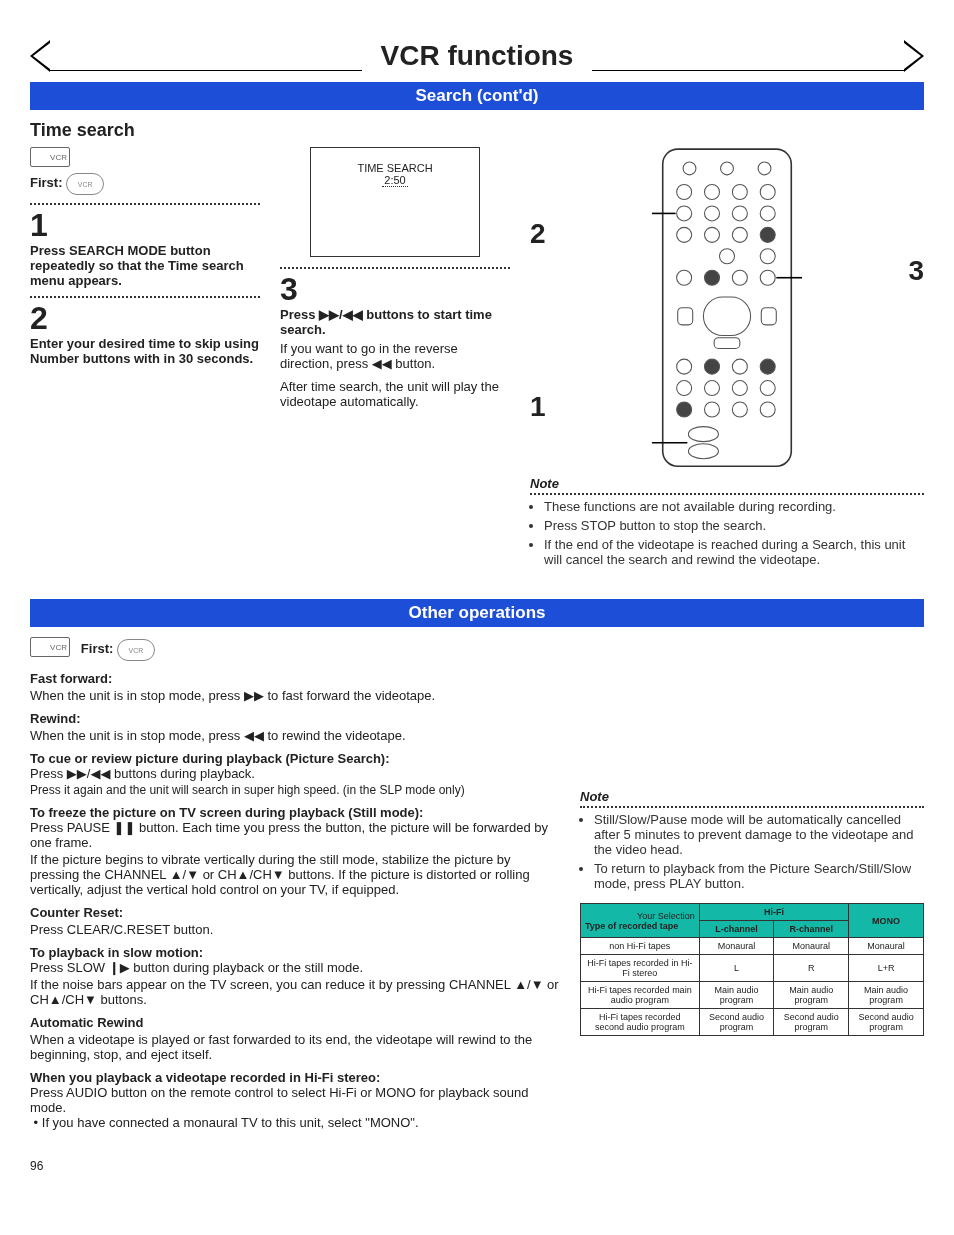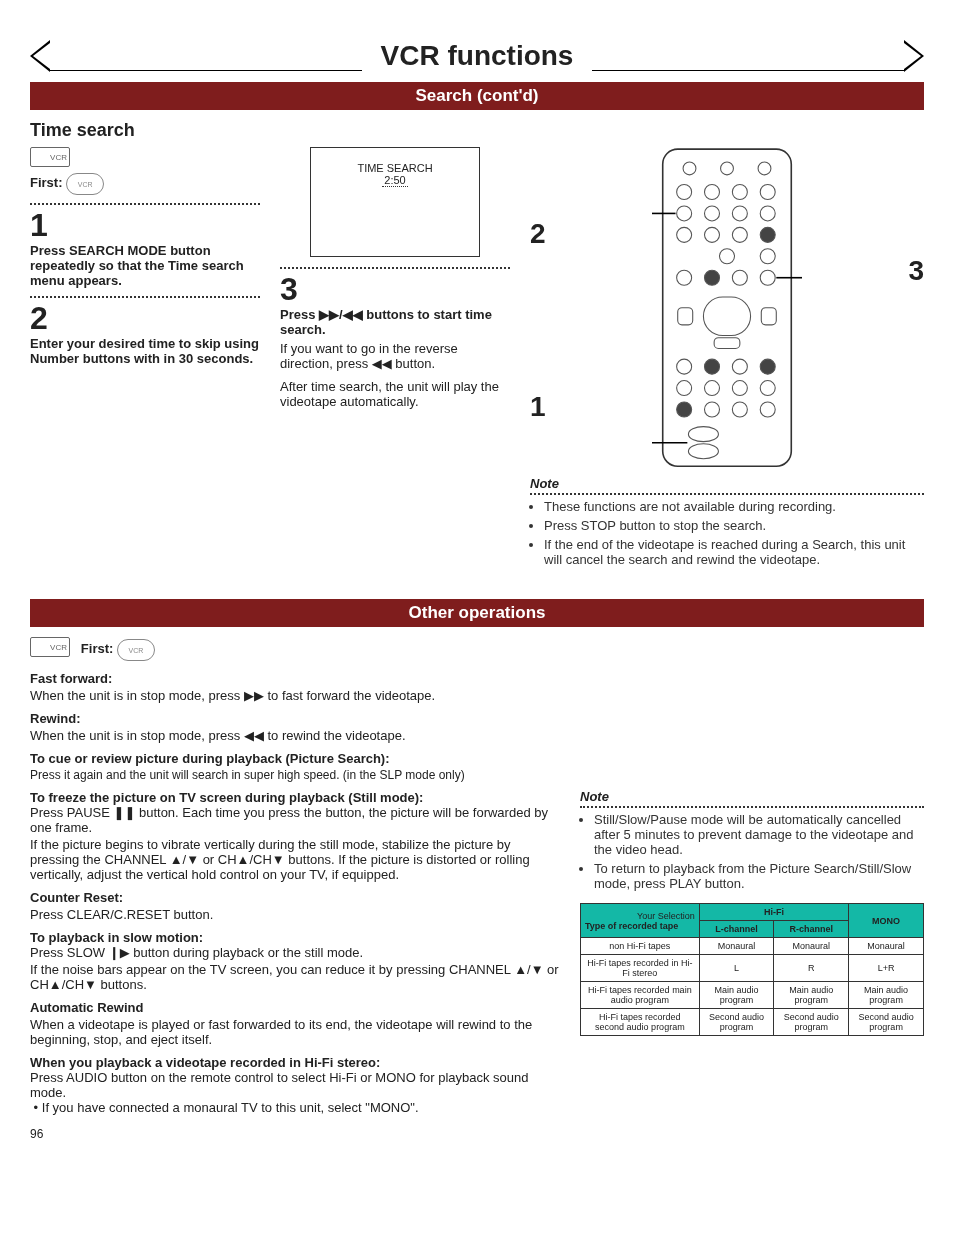--- a/index.html
+++ b/index.html
@@ -55,21 +55,21 @@
     height:0;
     align-self:flex-end;
     margin-bottom:1px;
   }
   .page-title {
     font-size: 28px;
     font-weight: bold;
     padding: 0 20px;
   }
   .section-bar {
-    background: #7f1d1d;
+    background: #1d4ed8;
     color: #fff;
     text-align: center;
     font-weight: bold;
     font-size: 17px;
     padding: 4px 0;
     margin-bottom: 10px;
   }
   h2.sub {
     font-size: 18px;
     margin: 8px 0 6px;
@@ -183,21 +183,21 @@
   .callout-num {
     font-size: 28px;
     font-weight: bold;
   }
   .remote-wrap {
     display:flex;
     align-items:flex-start;
     gap:6px;
   }
   .pagefoot {
-    margin-top: 12px;
+    margin-top: 29px;
     font-size: 12px;
   }
 </style>
 </head>
 <body>
 
 <div class="page-title-wrap">
   <div class="angle-left"></div>
   <div class="title-line"></div>
   <div class="page-title">VCR functions</div>
@@ -325,20 +325,21 @@
 
 <div class="cols">
   <div class="other-left">
     <div class="bold">Fast forward:</div>
     <div class="para">When the unit is in stop mode, press ▶▶ to fast forward the videotape.</div>
 
     <div class="bold">Rewind:</div>
     <div class="para">When the unit is in stop mode, press ◀◀ to rewind the videotape.</div>
 
     <div class="bold">To cue or review picture during playback (Picture Search):</div>
+    <div>Press ▶▶/◀◀ buttons during playback.</div>
     <div class="para" style="font-size:12px;">Press it again and the unit will search in super high speed. (in the SLP mode only)</div>
 
     <div class="bold">To freeze the picture on TV screen during playback (Still mode):</div>
     <div>Press PAUSE ❚❚ button. Each time you press the button, the picture will be forwarded by one frame.</div>
     <div class="para">If the picture begins to vibrate vertically during the still mode, stabilize the picture by pressing the CHANNEL ▲/▼ or CH▲/CH▼ buttons. If the picture is distorted or rolling vertically, adjust the vertical hold control on your TV, if equipped.</div>
 
     <div class="bold">Counter Reset:</div>
     <div class="para">Press CLEAR/C.RESET button.</div>
 
     <div class="bold">To playback in slow motion:</div>

